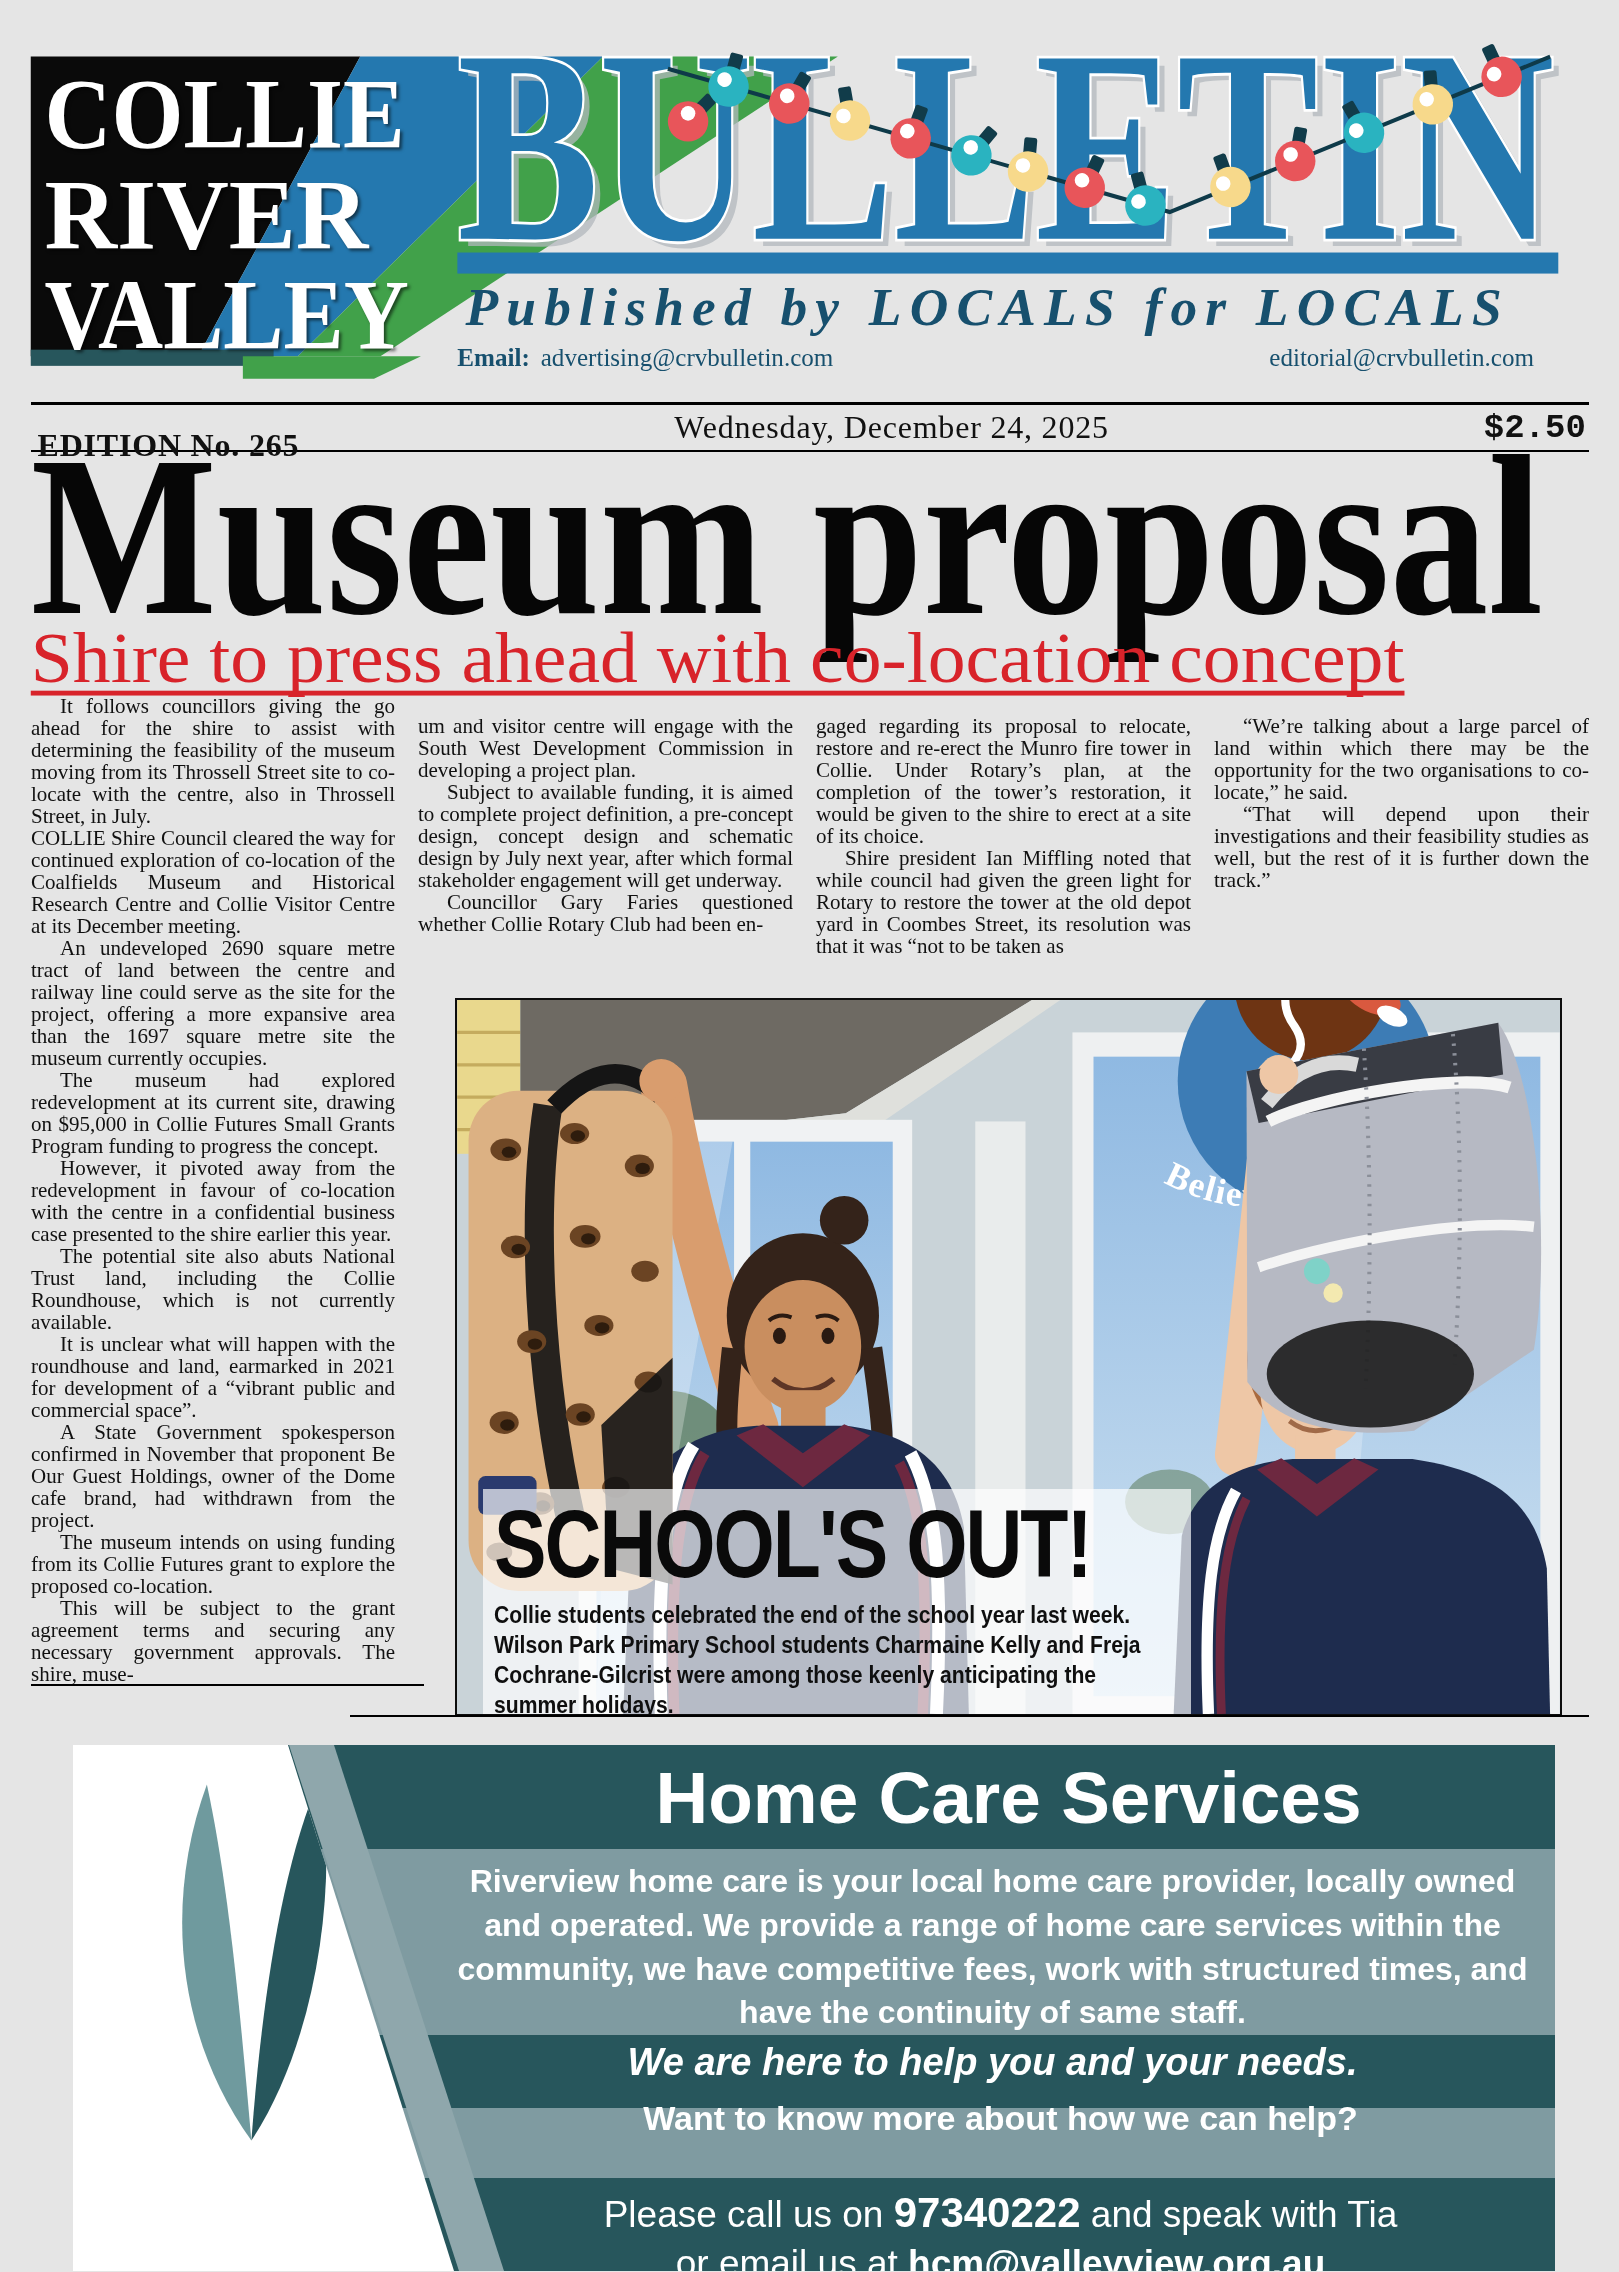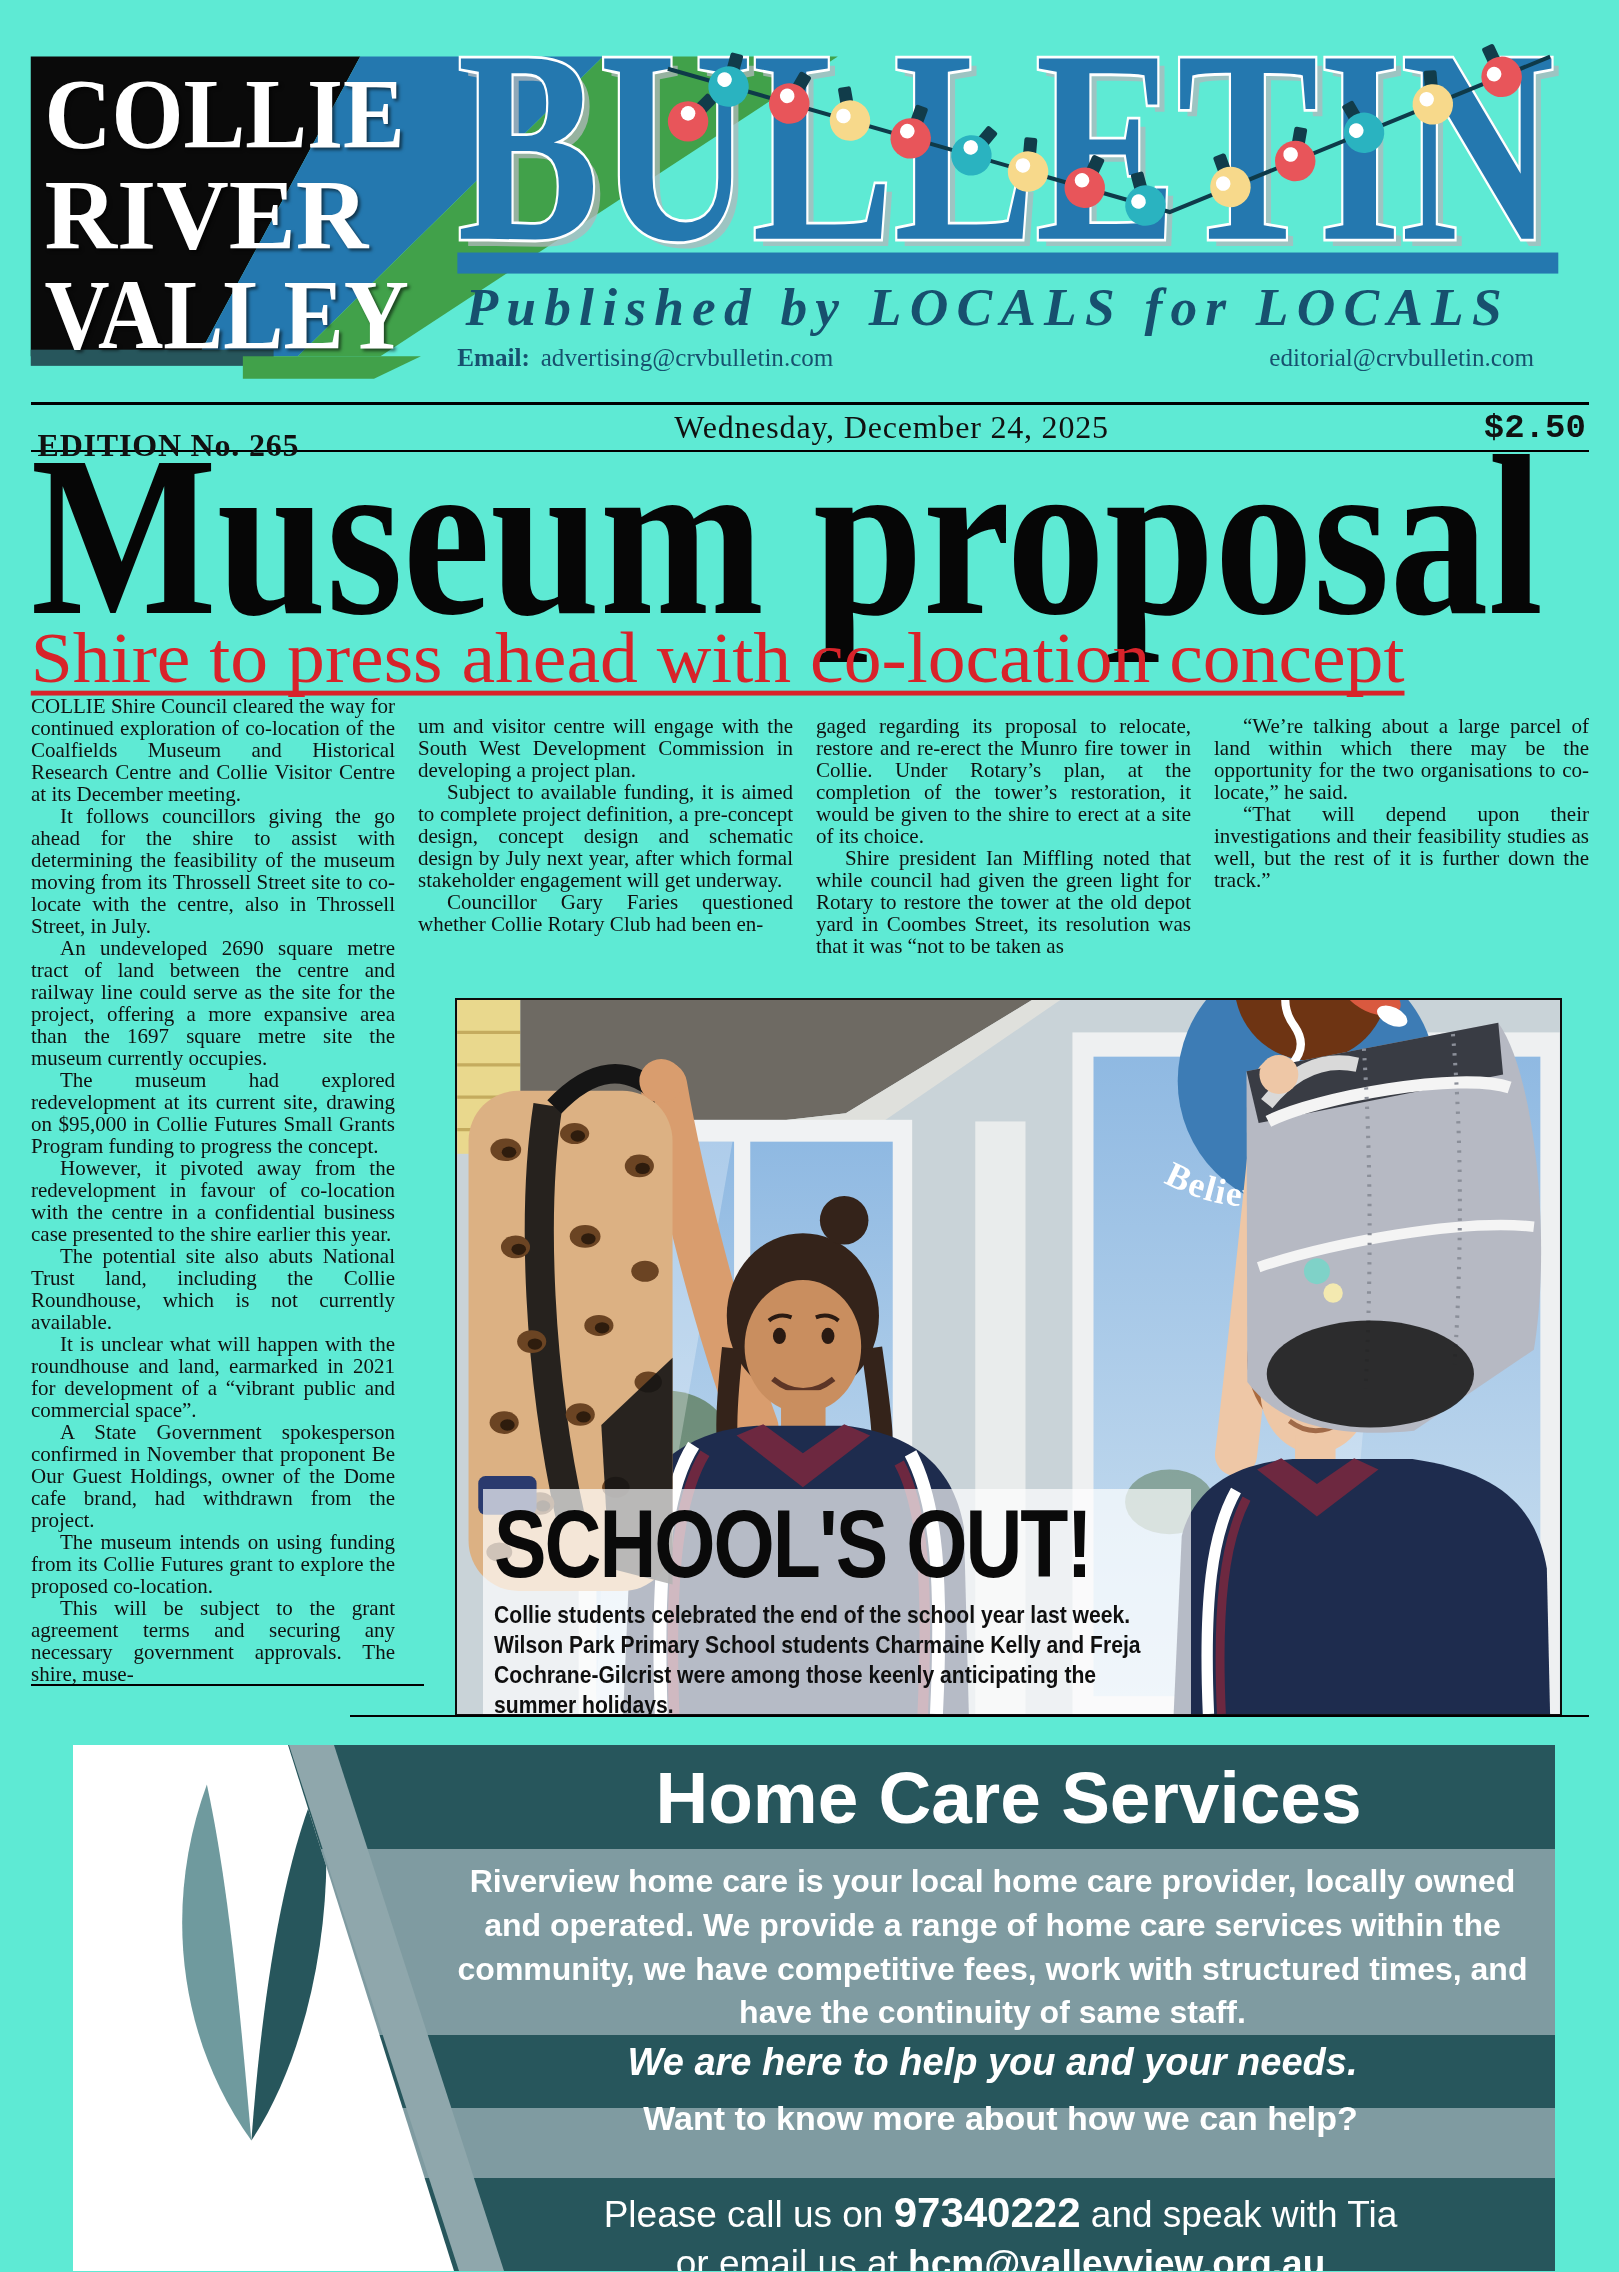--- a/index.html
+++ b/index.html
@@ -1,16 +1,16 @@
 <!DOCTYPE html>
 <html lang="en" style="font-size:13px"><head>
 <meta charset="utf-8">
 <style>
   html,body{margin:0;padding:0;background:#ffffff;}
-  .page{position:relative;width:1619px;height:2273px;background:#5eead4;overflow:hidden;
+  .page{position:relative;width:1619px;height:2273px;background:#e5e5e5;overflow:hidden;
         font-family:"Liberation Serif",serif;color:#111;}
   svg text{font-family:"Liberation Serif",serif;}
 
   
   .edition-bar{position:absolute;left:31px;top:402px;width:1558px;height:45px;
     border-top:3.2px solid #000;border-bottom:2.4px solid #000;
     display:flex;align-items:center;justify-content:space-between;}
   .edition-no{font-family:"Liberation Serif",serif;font-weight:bold;font-size:32px;letter-spacing:0.8px;padding-left:6.5px;margin-top:35px;}
   .edition-date{font-family:"Liberation Serif",serif;font-size:32px;letter-spacing:0.8px;}
   .edition-price{font-family:Liberation Mono, monospace;font-weight:bold;font-size:34px;padding-right:3.2px;}
@@ -137,22 +137,22 @@
 
   <svg width="1619" height="251" viewBox="0 0 2000 310" style="position:absolute;left:0;top:447px;">
     <text x="38" y="205" font-family="Liberation Sans, sans-serif" font-weight="bold" font-size="282" fill="#060606" textLength="1868" lengthAdjust="spacingAndGlyphs">Museum proposal</text>
     <text x="38" y="290" font-family="Liberation Sans, sans-serif" font-size="88" fill="#d8232a" textLength="1697" lengthAdjust="spacingAndGlyphs">Shire to press ahead with co-location concept</text>
     <rect x="38" y="301" width="1697" height="6" fill="#d8232a"></rect>
   </svg>
 
   <div class="article">
     <div class="col">
 
-    <p class="para noindent">COLLIE Shire Council cleared the way for continued exploration of co-location of the Coalfields Museum and Historical Research Centre and Collie Visitor Centre at its December meeting.</p>
-        <p class="para">It follows councillors giving the go ahead for the shire to assist with determining the feasibility of the museum moving from its Throssell Street site to co-locate with the centre, also in Throssell Street, in July.</p>
+    <p class="para">It follows councillors giving the go ahead for the shire to assist with determining the feasibility of the museum moving from its Throssell Street site to co-locate with the centre, also in Throssell Street, in July.</p>
+        <p class="para noindent">COLLIE Shire Council cleared the way for continued exploration of co-location of the Coalfields Museum and Historical Research Centre and Collie Visitor Centre at its December meeting.</p>
         <p class="para">An undeveloped 2690 square metre tract of land between the centre and railway line could serve as the site for the project, offering a more expansive area than the 1697 square metre site the museum currently occupies.</p>
         <p class="para">The museum had explored redevelopment at its current site, drawing on $95,000 in Collie Futures Small Grants Program funding to progress the concept.</p>
         <p class="para">However, it pivoted away from the redevelopment in favour of co-location with the centre in a confidential business case presented to the shire earlier this year.</p>
         <p class="para">The potential site also abuts National Trust land, including the Collie Roundhouse, which is not currently available.</p>
         <p class="para">It is unclear what will happen with the roundhouse and land, earmarked in 2021 for development of a “vibrant public and commercial space”.</p>
         <p class="para">A State Government spokesperson confirmed in November that proponent Be Our Guest Holdings, owner of the Dome cafe brand, had withdrawn from the project.</p>
         <p class="para">The museum intends on using funding from its Collie Futures grant to explore the proposed co-location.</p>
         <p class="para">This will be subject to the grant agreement terms and securing any necessary government approvals. The shire, muse-</p>
       </div>
     <div class="right-wrap">

